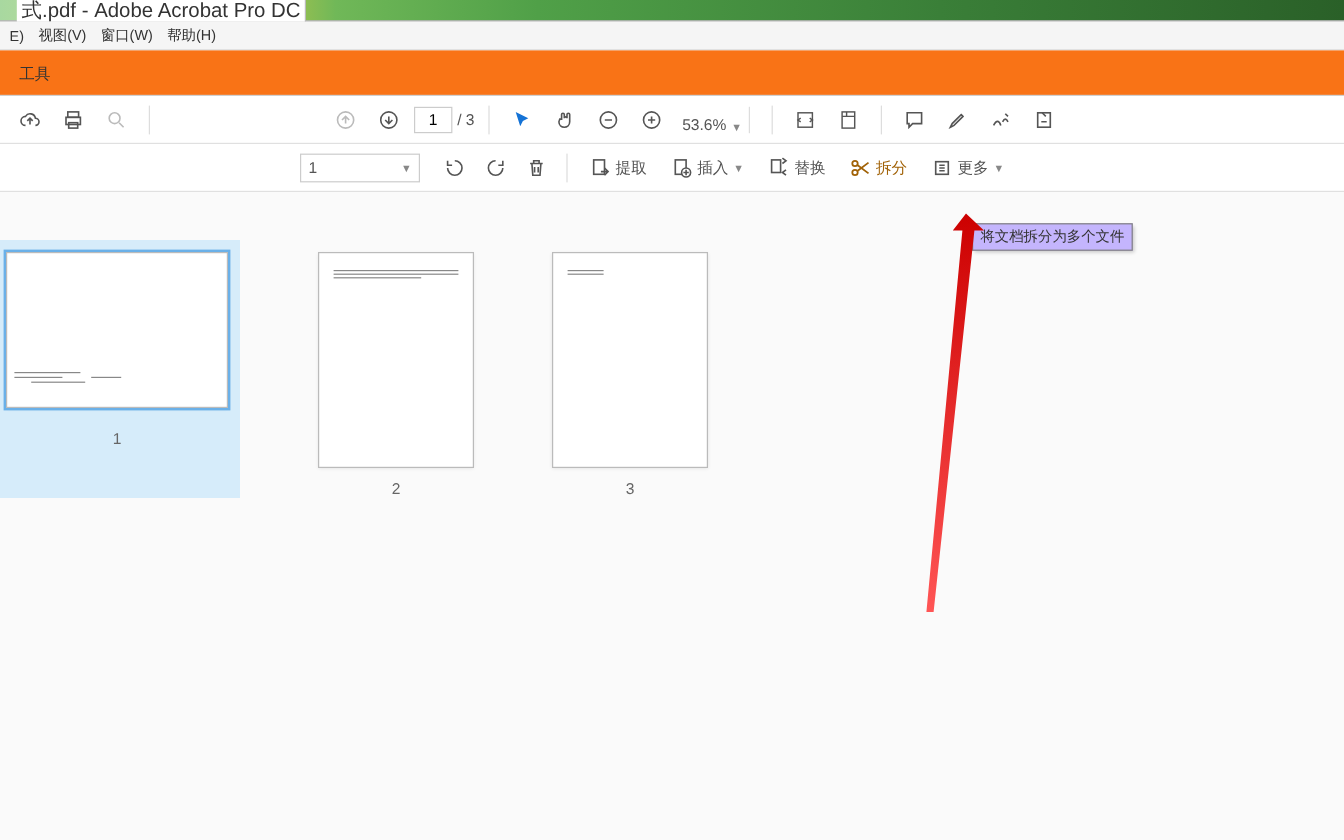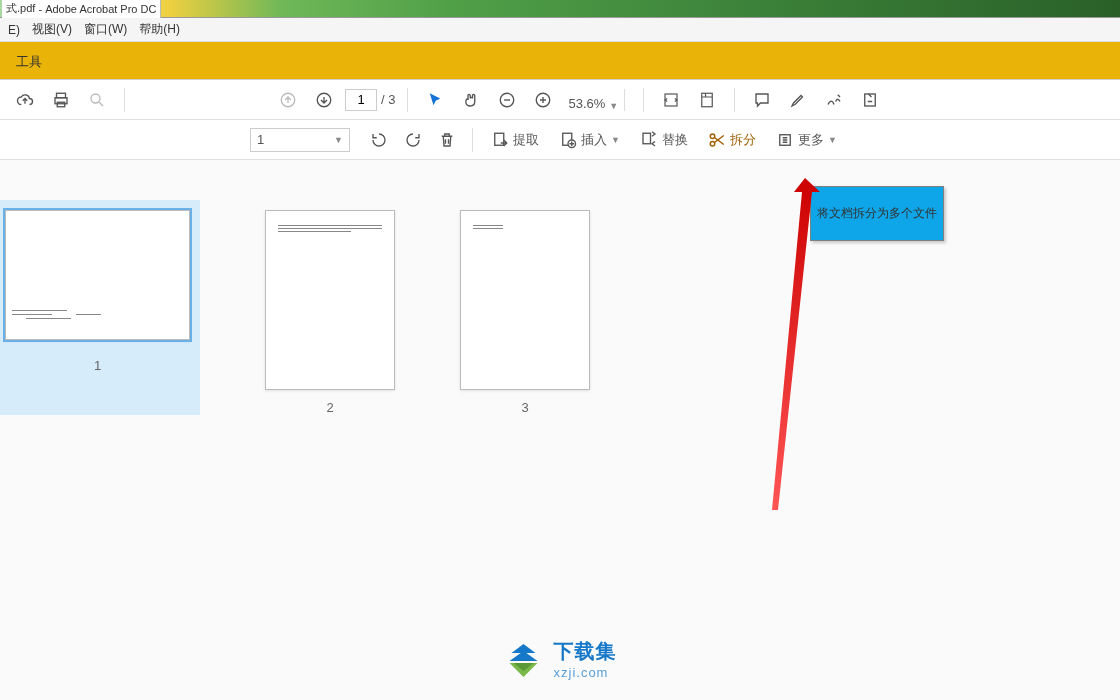--- a/index.html
+++ b/index.html
@@ -1,21 +1,21 @@
 <!DOCTYPE html>
 <html><head>
 <meta charset="utf-8">
 <style>
 * { box-sizing: border-box; margin: 0; padding: 0; }
 body { font-family: "Microsoft YaHei", "Segoe UI", Arial, sans-serif; font-size: 12px; background: #fff; width: 1120px; height: 700px; overflow: hidden; position: relative; }
-.titlebar { height: 18px; background: linear-gradient(90deg, #a8d8a0 0%, #c0e090 8%, #f0d040 15%, #70b858 25%, #50a048 40%, #3a7f38 70%, #2a6028 100%); display: flex; align-items: center; padding-left: 2px; color: #333; font-size: 11px; border-bottom: 1px solid #999; }
+.titlebar { height: 18px; background: linear-gradient(90deg, #a8d8a0 0%, #c0e090 8%, #f0d040 15%, #70b858 25%, #50a048 40%, #3a7f38 70%, #2a6028 100%); display: flex; align-items: center; padding-left: 14px; color: #333; font-size: 17px; border-bottom: 1px solid #999; }
 .titlebar .tdoc { background: #fff; padding: 0 4px; height: 18px; display: flex; align-items: center; border-right: 1px solid #bbb; }
 .menubar { height: 24px; background: #f5f5f5; display: flex; align-items: center; padding-left: 2px; font-size: 12px; border-bottom: 1px solid #ddd; }
 .menubar span { padding: 0 6px; cursor: pointer; color: #333; }
-.tabsrow { height: 38px; background: #eab308; border-bottom: 1px solid #d0d0d0; display: flex; align-items: flex-end; padding-left: 2px; }
+.tabsrow { height: 38px; background: #f97316; border-bottom: 1px solid #d0d0d0; display: flex; align-items: flex-end; padding-left: 2px; }
 .toolstab { padding: 8px 14px; color: #333; font-size: 13px; }
 .doctab { background: #fff; border: 1px solid #d0d0d0; border-bottom: none; padding: 8px 24px 8px 14px; margin-right: 4px; position: relative; font-size: 13px; display: flex; align-items: center; border-top-left-radius: 3px; border-top-right-radius: 3px; }
 .doctab.inactive { background: #e8e8e8; }
 .doctab .close { position: absolute; right: 6px; top: 50%; transform: translateY(-50%); width: 12px; height: 12px; display: flex; align-items: center; justify-content: center; cursor: pointer; color: #888; font-size: 14px; }
 .maintoolbar { height: 40px; background: #fff; border-bottom: 1px solid #e0e0e0; display: flex; align-items: center; padding: 0 10px; gap: 6px; }
 .secondtoolbar { height: 40px; background: #fff; border-bottom: 1px solid #e0e0e0; display: flex; align-items: center; padding-left: 250px; gap: 4px; }
 .tbtn { width: 30px; height: 30px; display: flex; align-items: center; justify-content: center; cursor: pointer; color: #555; border-radius: 2px; }
 .tbtn svg { width: 18px; height: 18px; }
 .sep { width: 1px; height: 24px; background: #ddd; margin: 0 6px; }
 .pginput { display: flex; align-items: center; gap: 4px; font-size: 13px; color: #555; }
@@ -36,21 +36,21 @@
 .thumb.sel .num { padding: 8px 0; }
 .thumb .num { font-size: 13px; color: #666; }
 .thumb.first .page { width: 185px; height: 130px; }
 .thumb.first .page .ln1 { position: absolute; left: 6px; bottom: 28px; width: 55px; height: 1px; background: #888; }
 .thumb.first .page .ln2 { position: absolute; left: 6px; bottom: 24px; width: 40px; height: 1px; background: #888; }
 .thumb.first .page .ln3 { position: absolute; left: 20px; bottom: 20px; width: 45px; height: 1px; background: #888; }
 .thumb.first .page .ln4 { position: absolute; left: 70px; bottom: 24px; width: 25px; height: 1px; background: #888; }
 .thumb.other .page { width: 130px; height: 180px; }
 .thumb.other .page .hdr { position: absolute; top: 14px; left: 12px; right: 12px; height: 8px; }
 .thumb.other .page .hdr div { height: 1px; background: #888; margin-bottom: 2px; }
-.tooltip { position: absolute; background: #0ea5e9; border: 1px solid #808080; padding: 18px 6px; font-size: 12px; color: #333; box-shadow: 2px 2px 3px rgba(0,0,0,0.2); }
+.tooltip { position: absolute; background: #c4b5fd; border: 1px solid #808080; padding: 2px 6px; font-size: 12px; color: #333; box-shadow: 2px 2px 3px rgba(0,0,0,0.2); }
 .arrow { position: absolute; pointer-events: none; }
 .watermark { position: absolute; bottom: 20px; left: 50%; transform: translateX(-50%); display: flex; align-items: center; gap: 10px; }
 .watermark .logo { width: 40px; height: 40px; }
 .watermark .txt { display: flex; flex-direction: column; }
 .watermark .txt .cn { font-size: 20px; font-weight: bold; color: #1678c8; letter-spacing: 1px; }
 .watermark .txt .en { font-size: 13px; color: #5aa0d8; letter-spacing: 1px; }
 </style>
 </head>
 <body>
 
@@ -276,25 +276,13 @@
   <svg class="arrow" style="top:10px;left:720px" width="120" height="350">
     <defs>
         <linearGradient id="ag" x1="0" y1="0" x2="0" y2="1">
           <stop offset="0" stop-color="#c00"></stop>
           <stop offset="1" stop-color="#f55"></stop>
         </linearGradient>
       </defs>
     <polygon points="85,8 100,22 92,22 58,340 52,340 82,22 74,22" fill="url(#ag)"></polygon>
   </svg>
 
-  <div class="watermark">
-    <svg class="logo" viewBox="0 0 40 40">
-      <polygon points="20,5 32,14 8,14" fill="#1678c8"></polygon>
-      <polygon points="20,12 34,22 6,22" fill="#1678c8"></polygon>
-      <polygon points="20,38 6,24 34,24" fill="#7ab84a"></polygon>
-      <polygon points="20,32 10,24 30,24" fill="#5a9838"></polygon>
-    </svg>
-    <div class="txt">
-      <div class="cn">下载集</div>
-      <div class="en">xzji.com</div>
-    </div>
-  </div>
 </div>
 
 </body></html>

